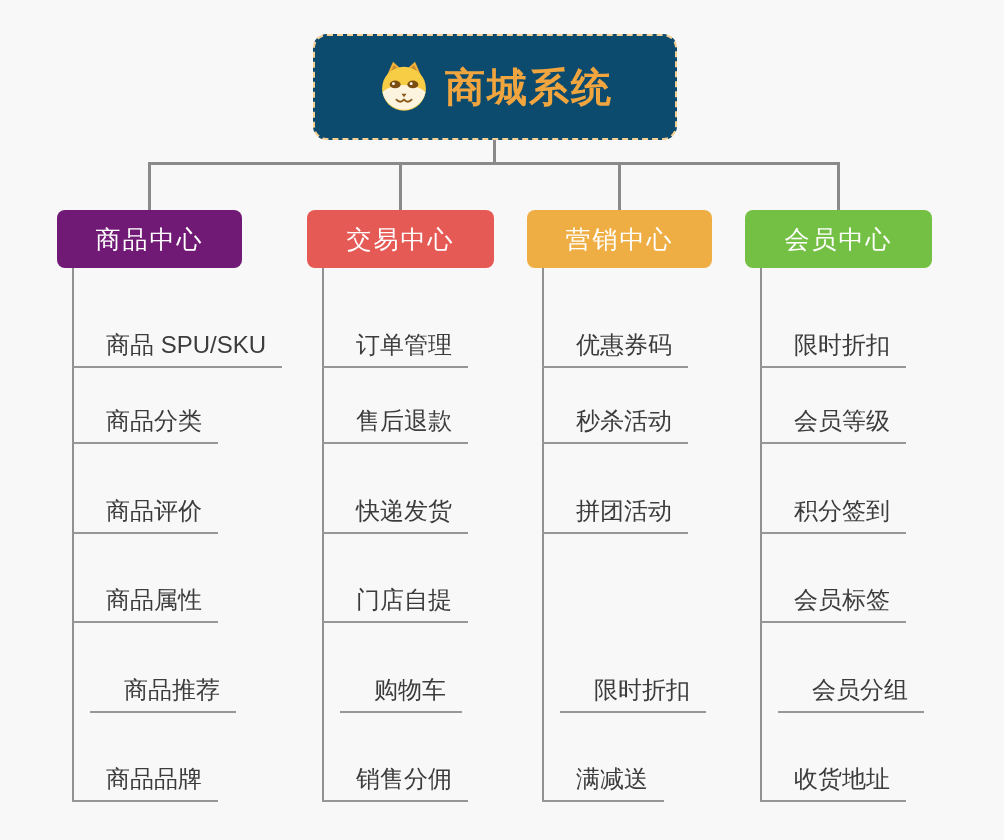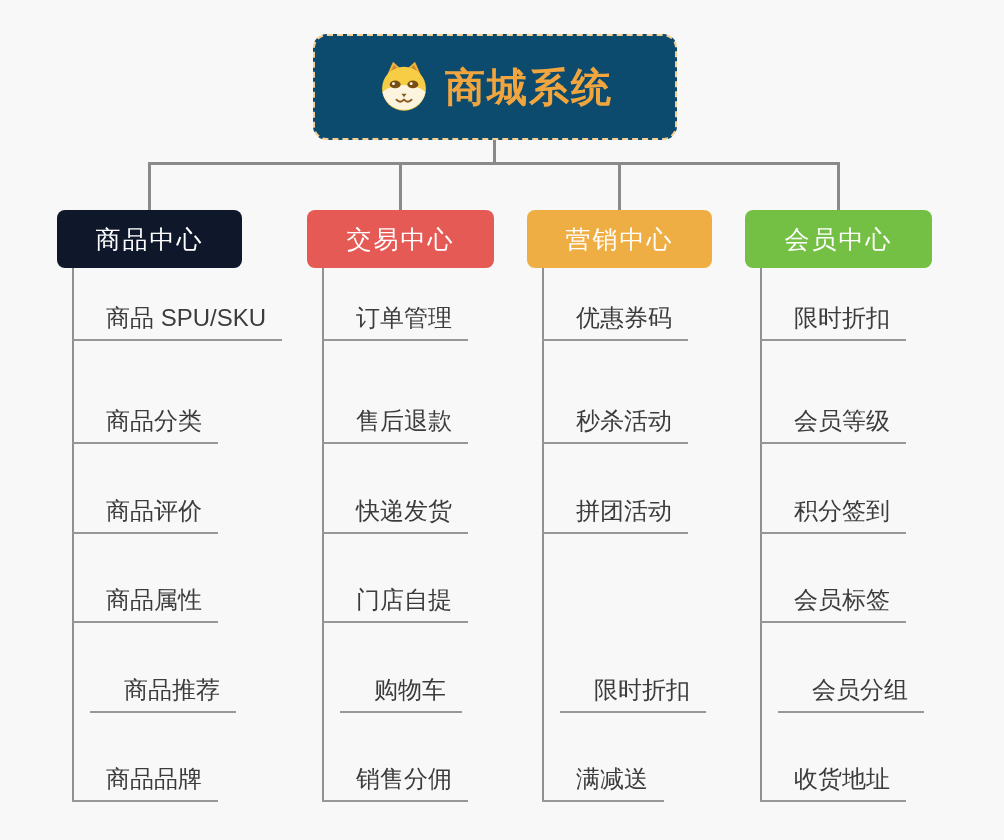--- a/index.html
+++ b/index.html
@@ -36,21 +36,21 @@
     border-radius:8px; display:flex; align-items:center; justify-content:center;
     color:#ffffff; font-size:25px; letter-spacing:2px; cursor:default;
   }
   .trunk { position:absolute; left:15px; top:58px; width:2px; height:534px; background:#919191; }
 
   .leaf { position:absolute; left:15px; white-space:nowrap; }
   .leaf-label {
     display:inline-block; font-size:24px; color:#3c3c3c; line-height:34px;
     padding:0 16px 4px 34px; border-bottom:2px solid #979797;
   }
-  .leaf-1 { top:91px; } .leaf-2 { top:194px; } .leaf-3 { top:284px; }
+  .leaf-1 { top:118px; } .leaf-2 { top:194px; } .leaf-3 { top:284px; }
   .leaf-4 { top:373px; } .leaf-5 { top:463px;padding-left:18px; } .leaf-6 { top:552px; }
 </style>
 </head>
 <body>
 
 <div class="stage">
 
   <div class="root-node" style="border-color: rgb(246, 207, 146);">
     <svg class="root-icon" viewBox="0 0 64 64">
       <polygon points="11,20 19,2 31,13" fill="#f2b23c"></polygon>
@@ -70,21 +70,21 @@
   </div>
 
   <div class="line root-stub"></div>
   <div class="line bus"></div>
   <div class="line drop drop-1"></div>
   <div class="line drop drop-2"></div>
   <div class="line drop drop-3"></div>
   <div class="line drop drop-4"></div>
 
   <div class="column col-1">
-    <div class="branch-header" style="background-color: #0f172a;">商品中心</div>
+    <div class="branch-header" style="background-color: #701a75;">商品中心</div>
     <div class="trunk"></div>
     <div class="leaf leaf-1"><span class="leaf-label">商品 SPU/SKU</span></div>
     <div class="leaf leaf-2"><span class="leaf-label">商品分类</span></div>
     <div class="leaf leaf-3"><span class="leaf-label">商品评价</span></div>
     <div class="leaf leaf-4"><span class="leaf-label">商品属性</span></div>
     <div class="leaf leaf-5"><span class="leaf-label">商品推荐</span></div>
     <div class="leaf leaf-6"><span class="leaf-label">商品品牌</span></div>
   </div>
 
   <div class="column col-2">

